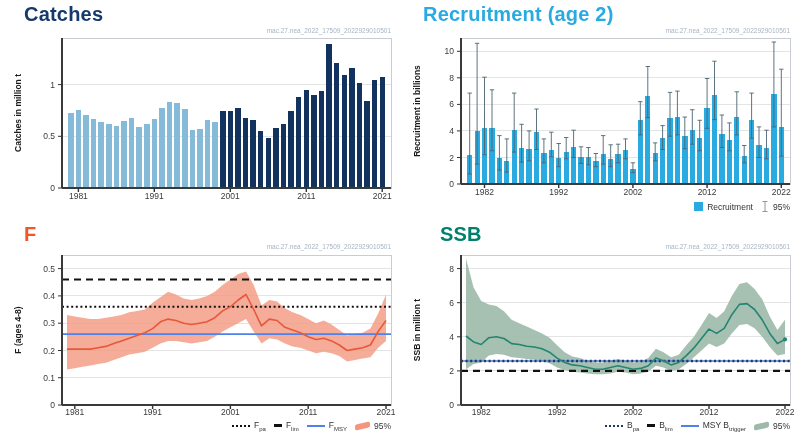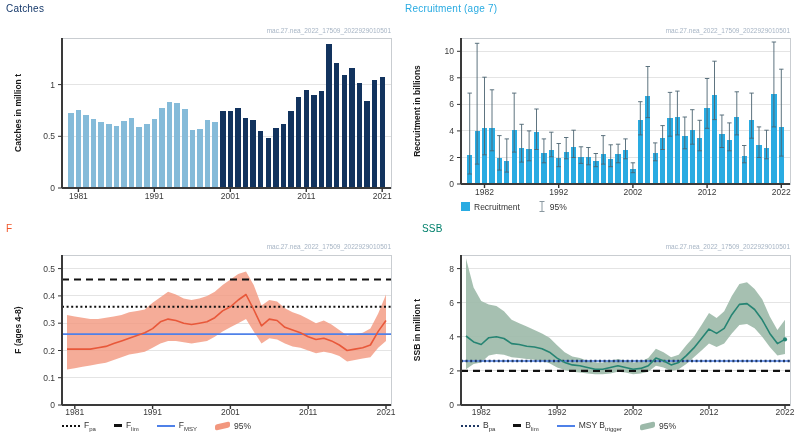--- a/index.html
+++ b/index.html
@@ -1,28 +1,28 @@
 <!DOCTYPE html>
 <html><head>
 <meta charset="utf-8">
 <style>
   html,body{margin:0;padding:0;background:#fff;font-family:"Liberation Sans",sans-serif;}
   #app{position:relative;width:798px;height:444px;background:#fff;overflow:hidden;}
   .panel{position:absolute;width:399px;height:222px;}
   .p-catches{left:0;top:0}.p-recruitment{left:399px;top:0}.p-f{left:0;top:222px}.p-ssb{left:399px;top:222px}
   svg.chart{position:absolute;left:0;top:0;}
-  .title{position:absolute;left:6px;top:3px;font-size:10px;font-weight:normal;letter-spacing:.2px;}
+  .title{position:absolute;left:24px;top:3px;font-size:20px;font-weight:bold;letter-spacing:.2px;}
   .row2 .title{top:1px}
   .watermark{position:absolute;right:8px;font-size:6.5px;color:#a6b4c4;}
   .row1 .watermark{top:27px}.row2 .watermark{top:21px}
   .ylabel{position:absolute;left:13px;font-size:8.5px;font-weight:bold;color:#1a1a1a;white-space:nowrap;
           transform:rotate(-90deg) translateX(-50%);transform-origin:0 0;}
   .p-catches .ylabel{top:113px}.p-recruitment .ylabel{top:111px}.p-f .ylabel{top:108px}.p-ssb .ylabel{top:108px}
-  .legend{position:absolute;left:62px;width:329px;display:flex;justify-content:flex-start;align-items:center;
-          gap:18px;font-size:8.5px;color:#333;}
+  .legend{position:absolute;left:62px;width:329px;display:flex;justify-content:flex-end;align-items:center;
+          gap:8px;font-size:8.5px;color:#333;}
   .p-recruitment .legend{top:200px}.p-f .legend{top:198px}.p-ssb .legend{top:198px}
   .li{display:inline-flex;align-items:center;}
   .sw{display:inline-block;margin-right:4px;}
   .sw-square{width:9px;height:9px;}
   .sw-dotted,.sw-dotted-navy{width:18px;height:0;border-top:2px dotted #111;}
   .sw-dash{width:8px;height:3px;}
   .sw-line{width:18px;height:2px;}
   .sw-ribbon-salmon,.sw-ribbon-green{width:15px;height:6px;border-radius:2px;transform:skewY(-12deg);}
   .lt sub{font-size:6px;}
   svg text{font-family:"Liberation Sans",sans-serif;font-size:8.5px;fill:#3a3a3a;}
@@ -317,21 +317,21 @@
           <line x1="159.7" y1="184.0" x2="159.7" y2="188.0" stroke="#333" stroke-width="1.4"></line>
           <text x="159.7" y="195.0" text-anchor="middle">1992</text>
           <line x1="233.9" y1="184.0" x2="233.9" y2="188.0" stroke="#333" stroke-width="1.4"></line>
           <text x="233.9" y="195.0" text-anchor="middle">2002</text>
           <line x1="308.1" y1="184.0" x2="308.1" y2="188.0" stroke="#333" stroke-width="1.4"></line>
           <text x="308.1" y="195.0" text-anchor="middle">2012</text>
           <line x1="382.3" y1="184.0" x2="382.3" y2="188.0" stroke="#333" stroke-width="1.4"></line>
           <text x="382.3" y="195.0" text-anchor="middle">2022</text>
         </g>
       </svg>
-    <div class="title" style="color: rgb(41, 171, 226);">Recruitment (age 7)</div>
+    <div class="title" style="color: rgb(41, 171, 226);">Recruitment (age 2)</div>
     <div class="watermark">mac.27.nea_2022_17509_2022929010501</div>
     <div class="ylabel">Recruitment in billions</div>
     <div class="legend">
         <span class="li">
           <span class="sw sw-square" style="background: rgb(41, 171, 226);"></span>
           <span class="lt">Recruitment</span>
         </span>
         <span class="li">
           <svg width="8" height="13" class="sw">
             <line x1="4" y1="1.5" x2="4" y2="11.5" stroke="#8a98a0" stroke-width="1"></line>

